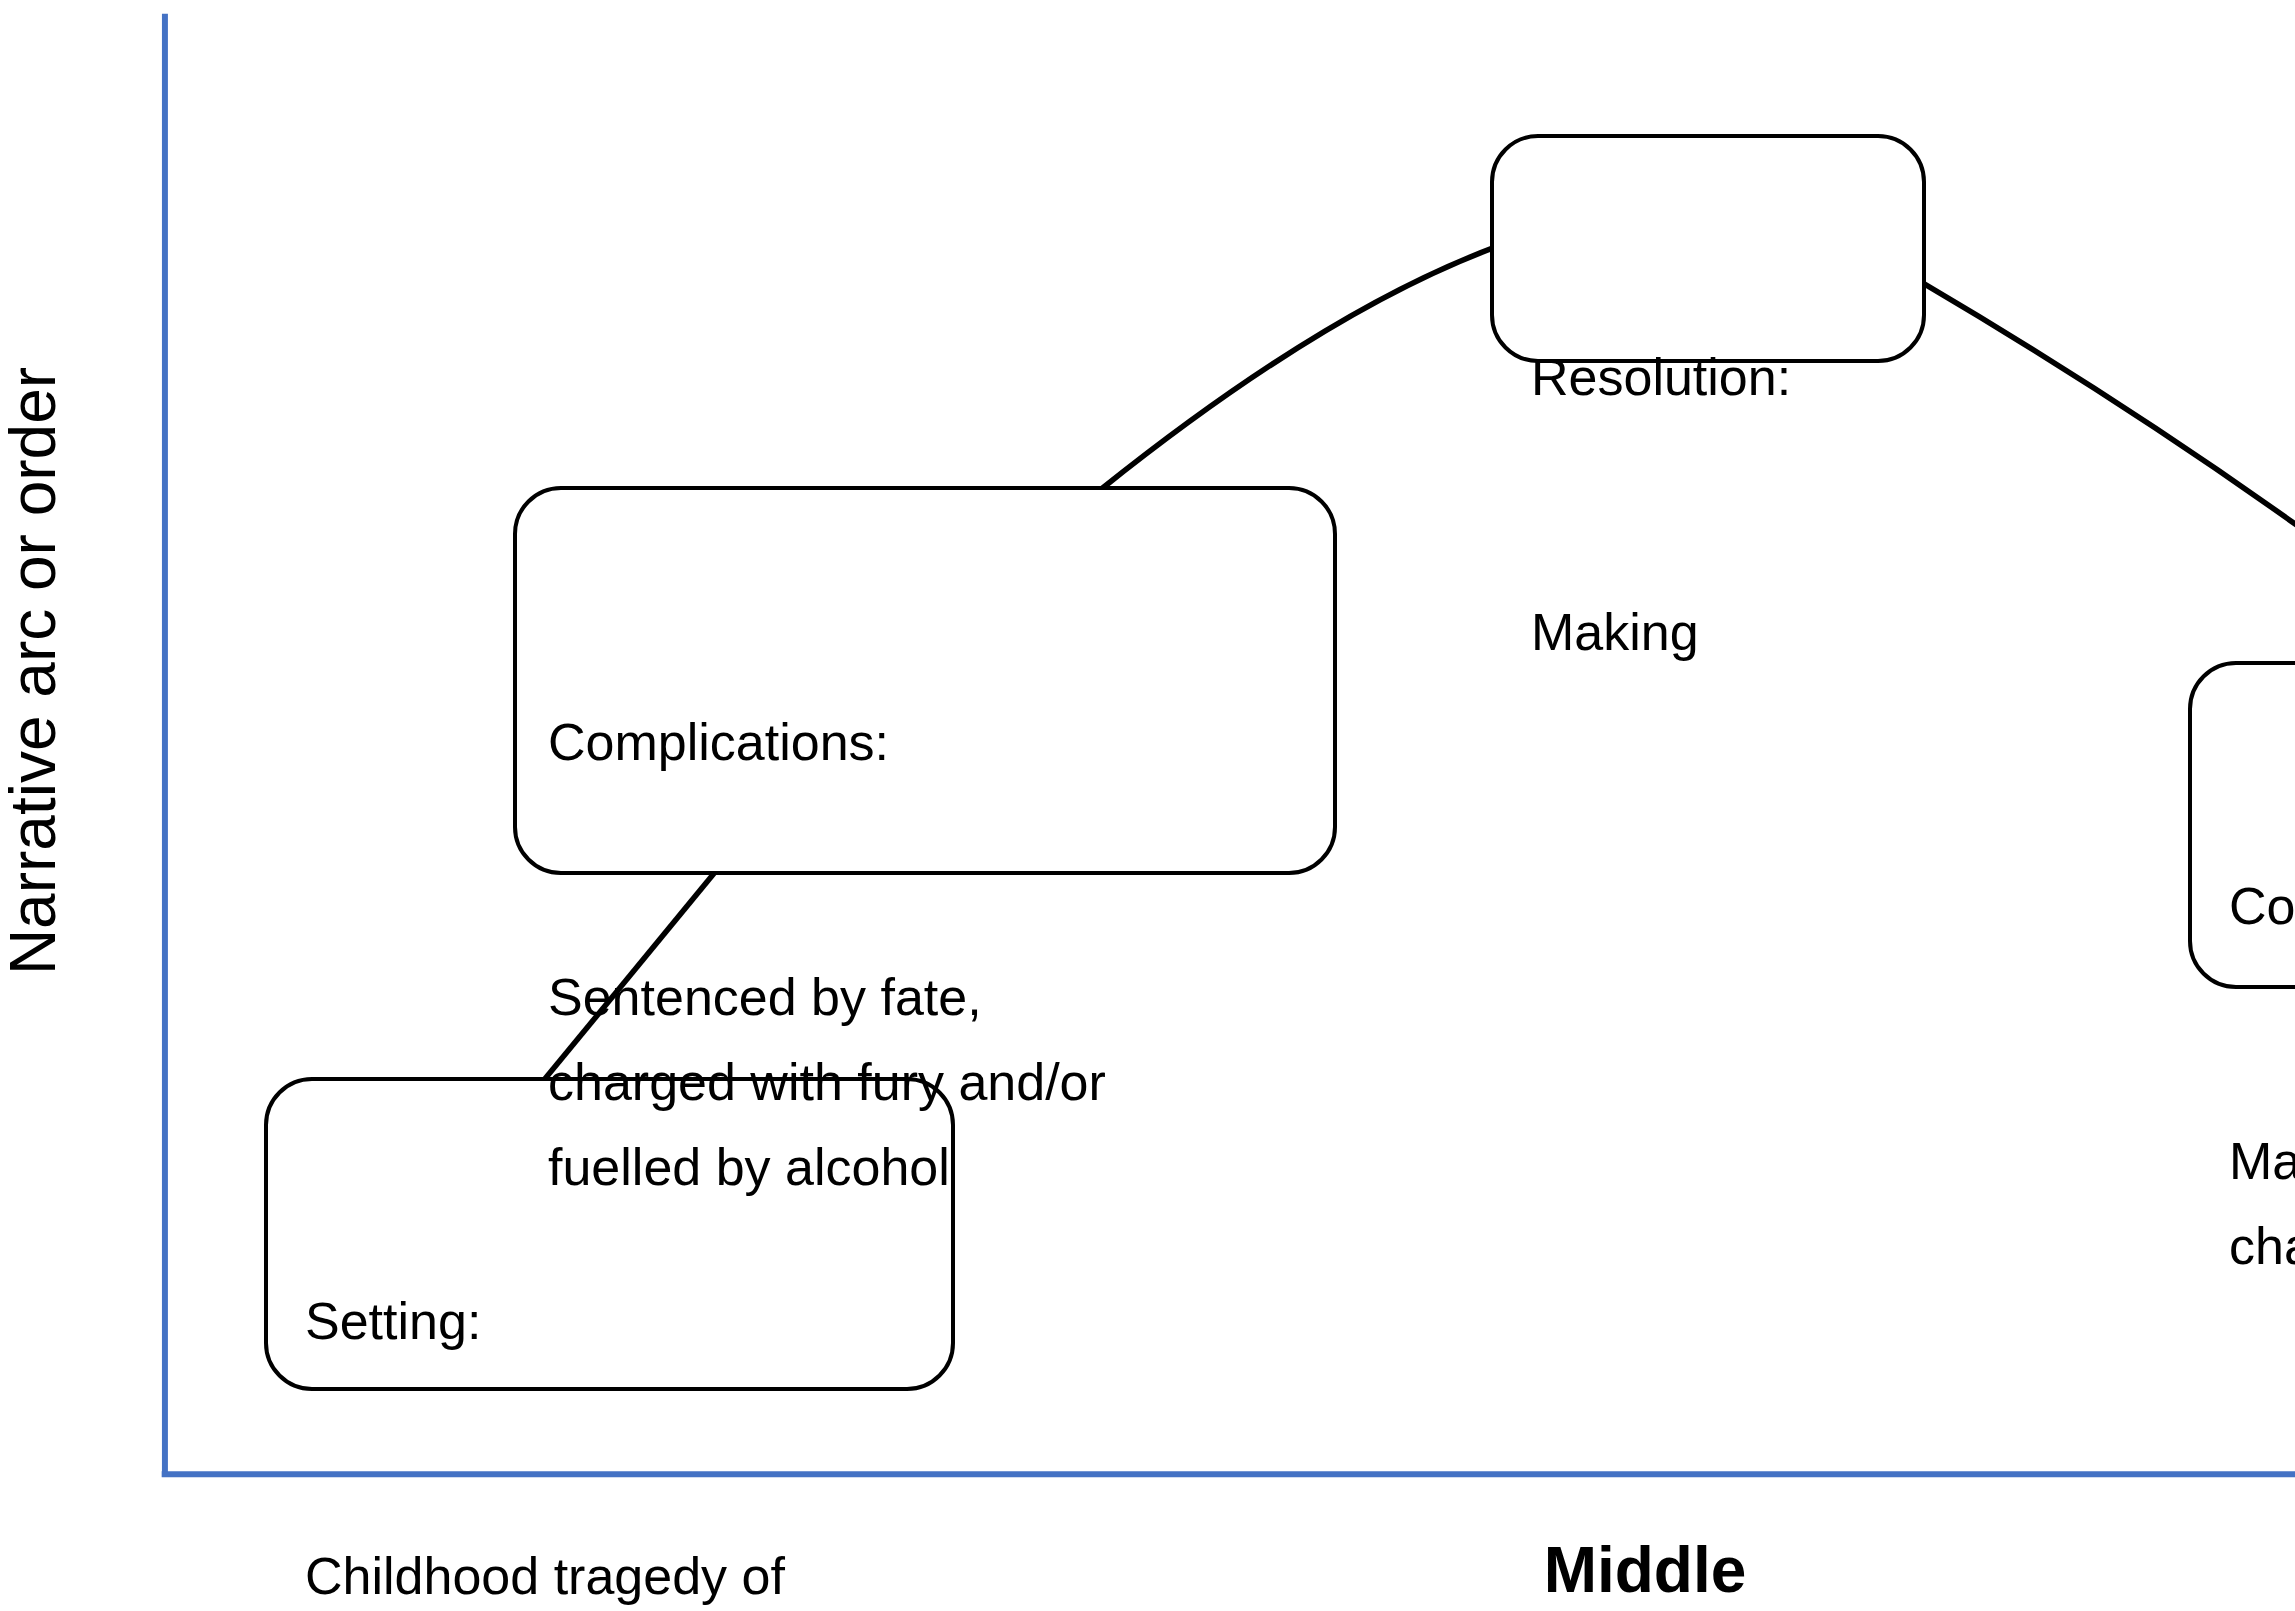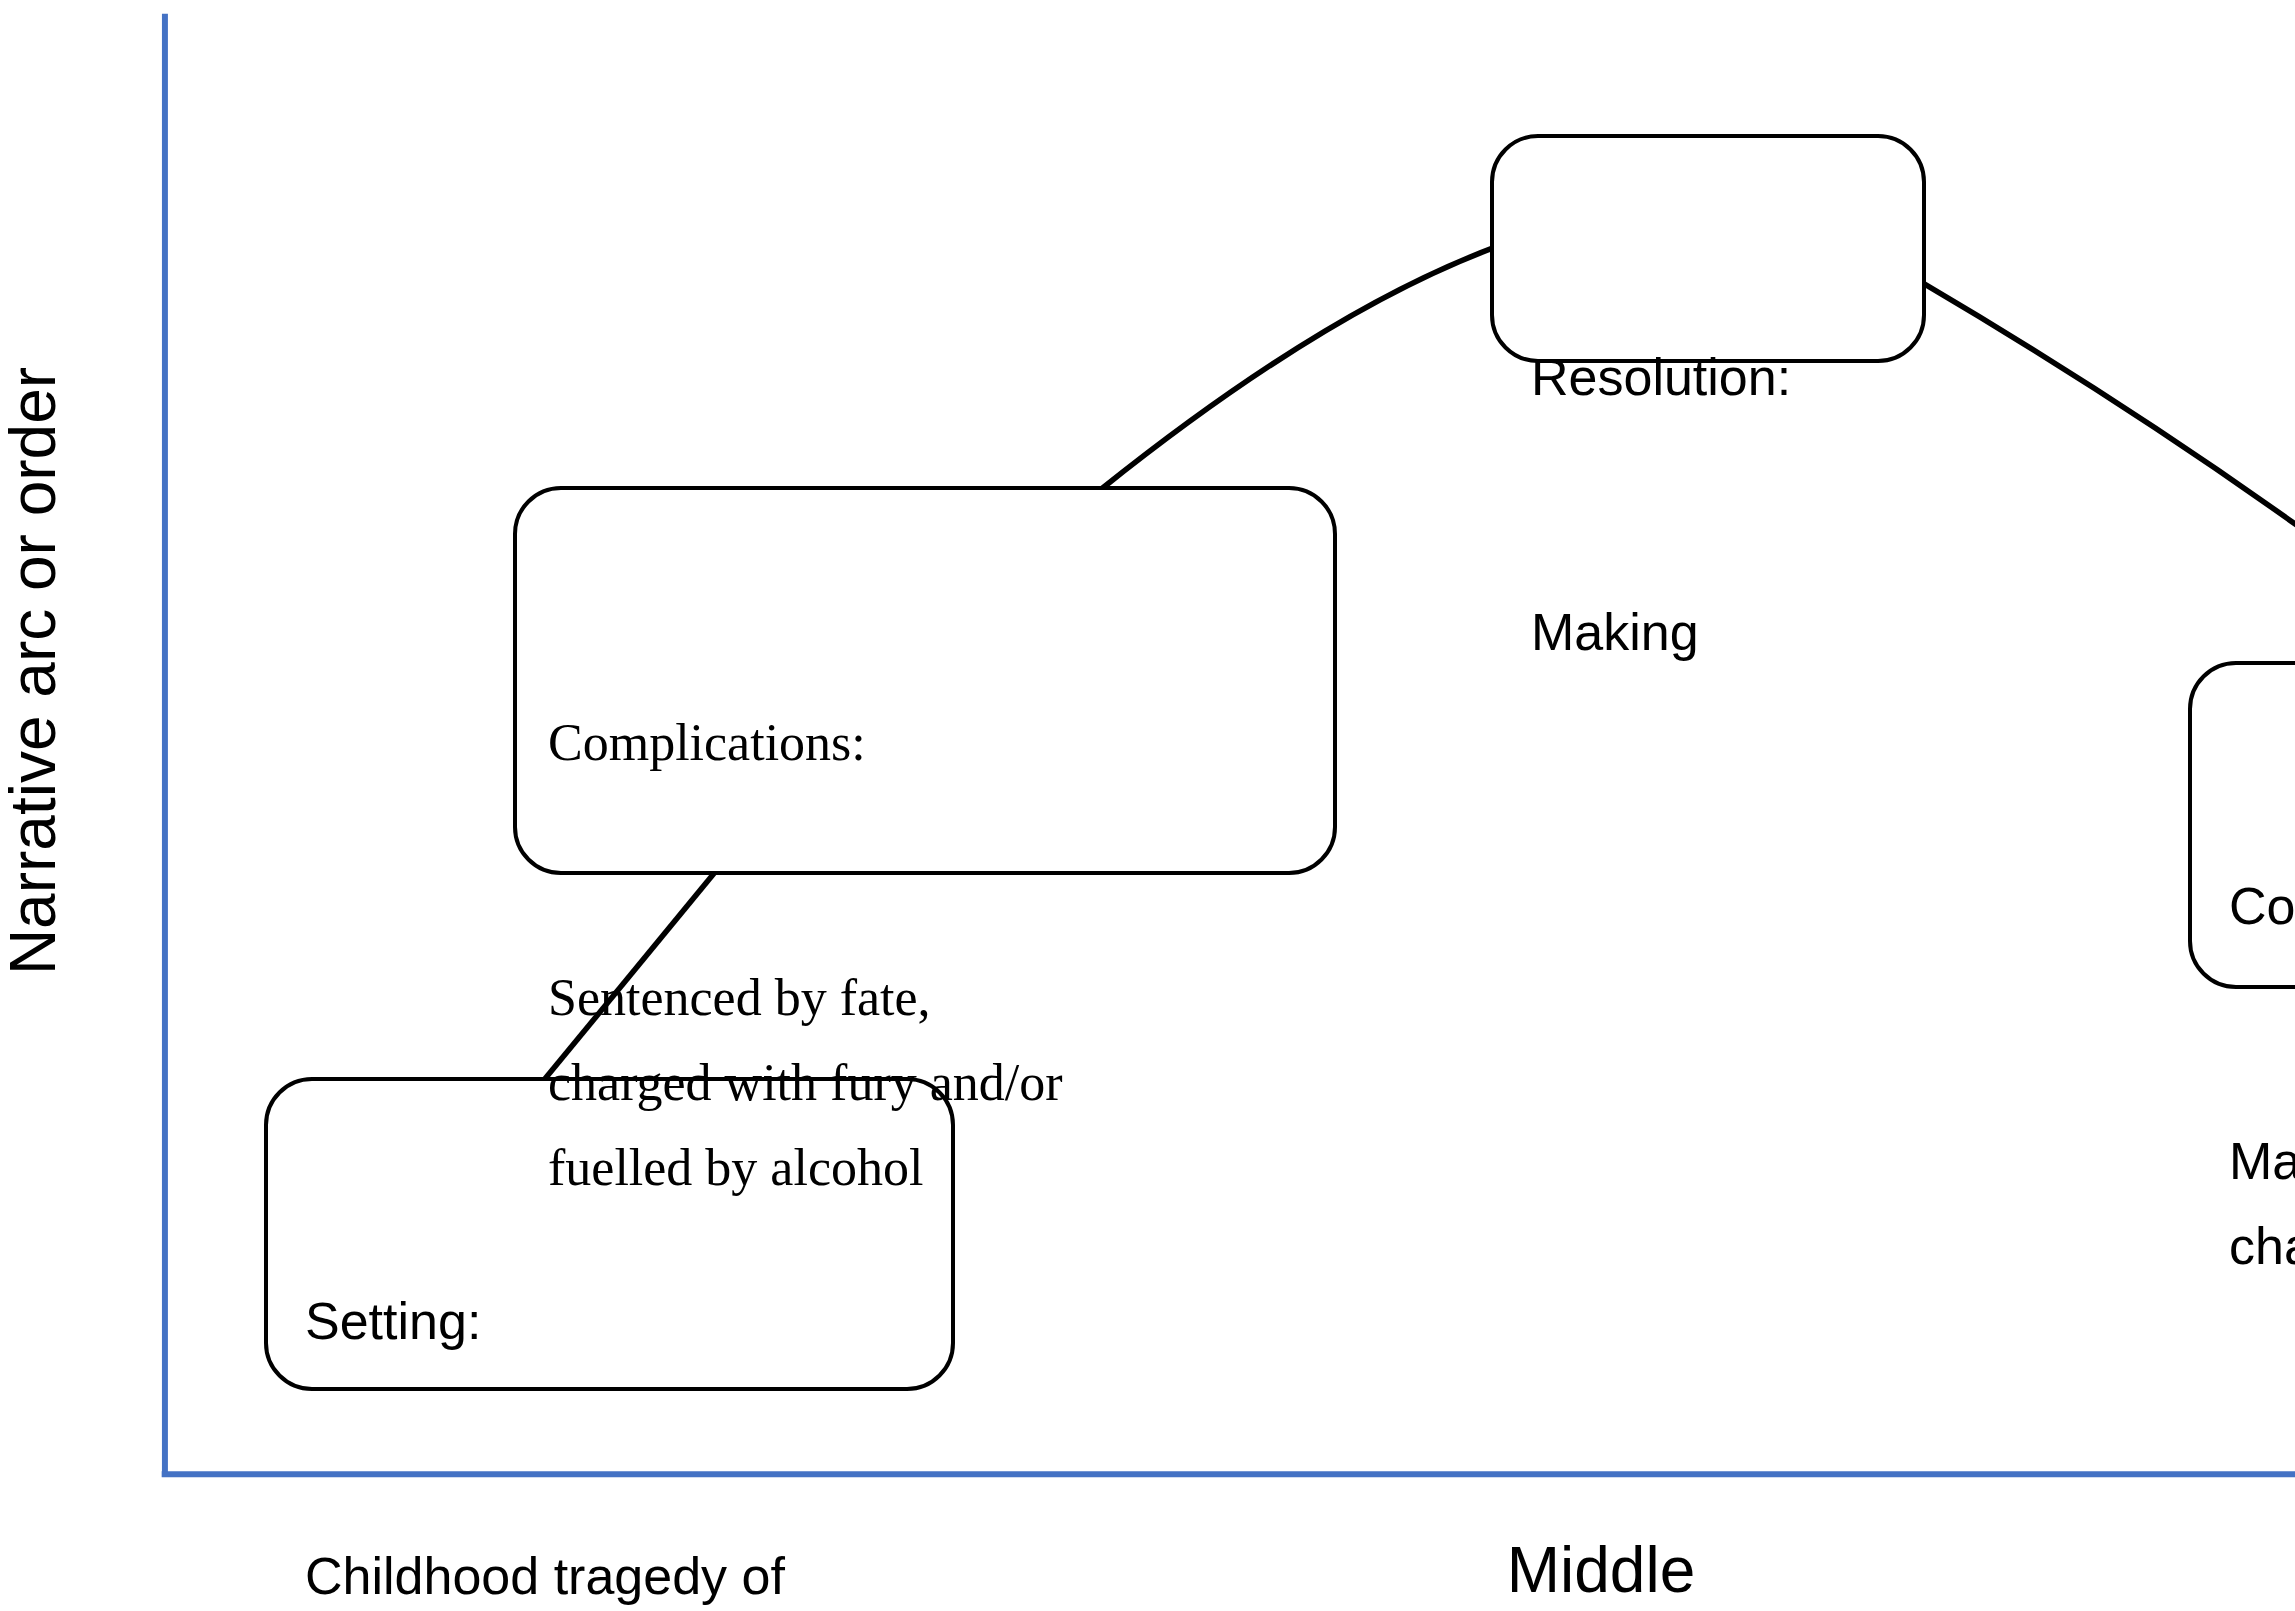--- a/index.html
+++ b/index.html
@@ -39,42 +39,41 @@
   }
   #node-setting {
     left: 264px;  top: 1077px;
     width: 691px; height: 314px;
     padding: 27.5px 9.2px 9.2px 37px;
   }
   #node-complications {
     left: 513px; top: 486px;
     width: 824px; height: 389px;
     padding: 40px 9.2px 9.2px 31px;
-    font-family: Liberation Serif, serif;
   }
   #node-resolution {
     left: 1490px; top: 134px;
     width: 436px; height: 229px;
     padding: 27px 9.2px 9.2px 37px;
   }
   #node-coda {
     left: 2188px; top: 661px;
     width: 744px; height: 328px;
     padding: 28.5px 9.2px 9.2px 37px;
   }
   .xlabel {
     position: absolute;
     top: 1536px;
     transform: translateX(-50%);
     font-size: 64px;
     line-height: 69px;
     white-space: nowrap;
   }
   #xlabel-beginning { left: 445px; }
-  #xlabel-middle    { left: 1601px; }
+  #xlabel-middle    { left: 1645px; font-weight: bold; }
   #ylabel {
     position: absolute;
     left: 33px;
     top: 671px;
     transform: translate(-50%, -50%) rotate(-90deg);
     font-size: 64px;
     line-height: 69px;
     white-space: nowrap;
   }
 </style>

